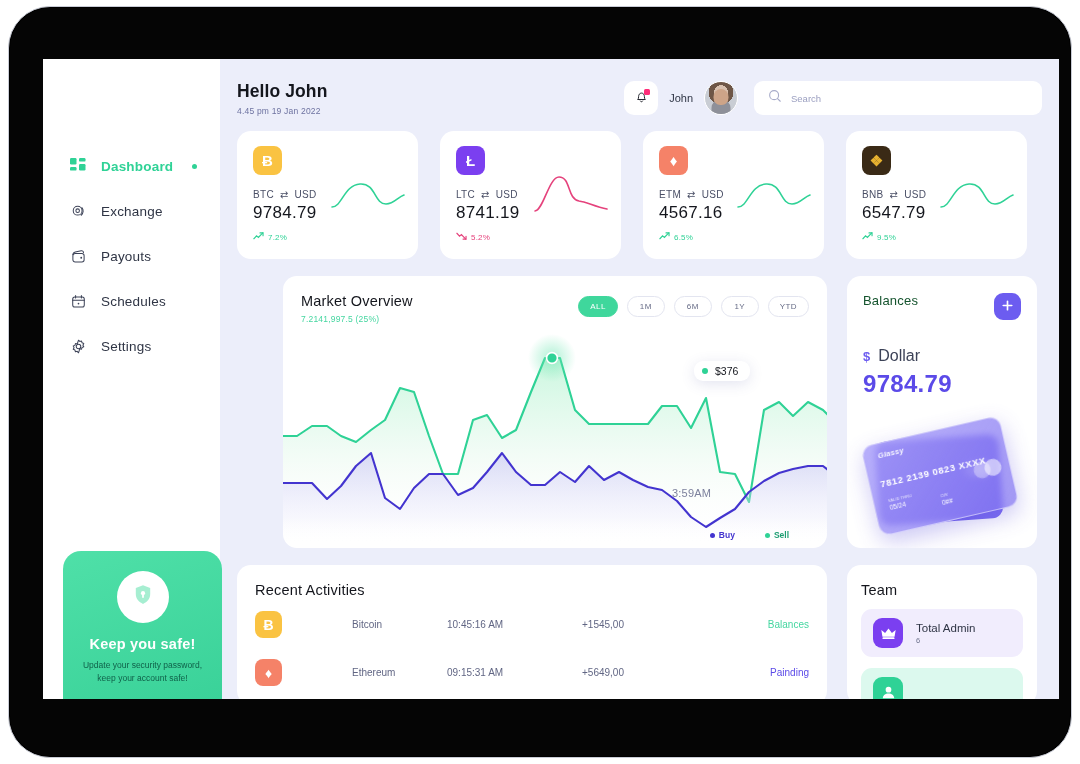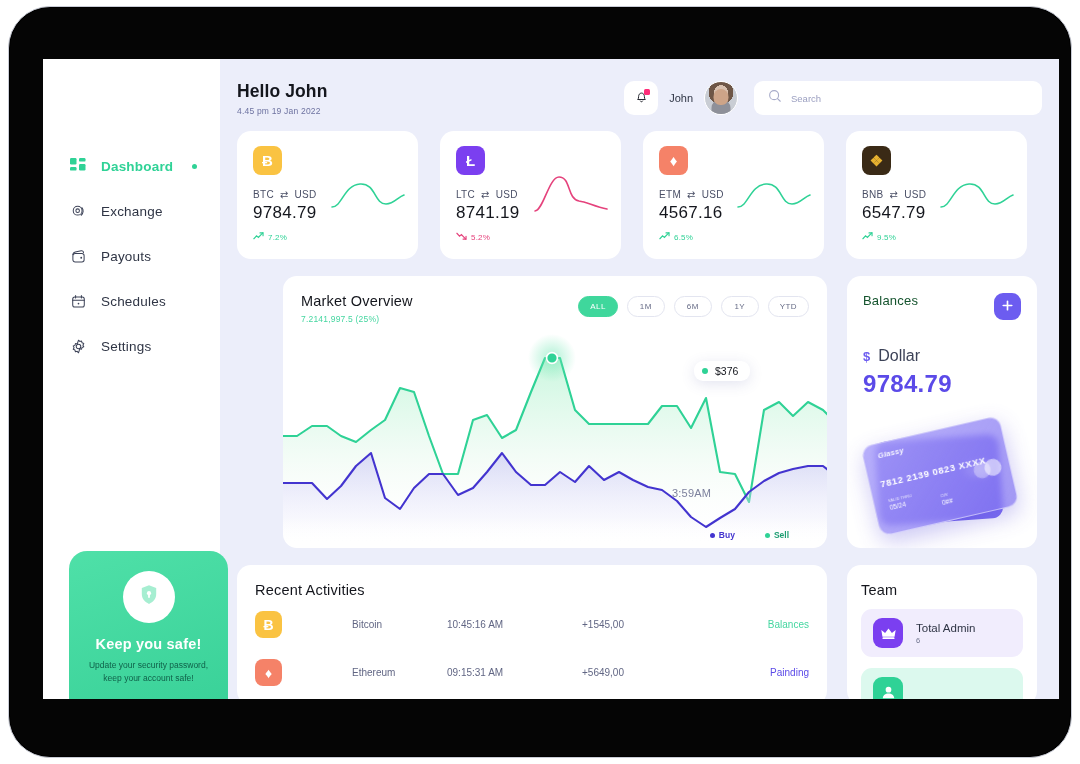--- a/index.html
+++ b/index.html
@@ -57,21 +57,21 @@
   .nav-item.active .nav-label { color: #2fd296; font-weight: bold; }
   .nav-item.active .nav-ico { color: #2fd296; }
   .active-dot {
     width: 5px; height: 5px; border-radius: 50%;
     background: #2fd296; margin-left: 6px;
   }
 
   
   #promo-card {
     position: absolute;
-    left: 26px; bottom: -42px;
+    left: 20px; bottom: -42px;
     width: 159px; height: 190px;
     background: #4ddfa6;
     background: linear-gradient(160deg,#4fe0a8 0%, #36cf96 100%);
     border-radius: 18px;
     text-align: center;
     padding-top: 20px;
     overflow: hidden;
   }
   #promo-circle {
     width: 52px; height: 52px; border-radius: 50%;

